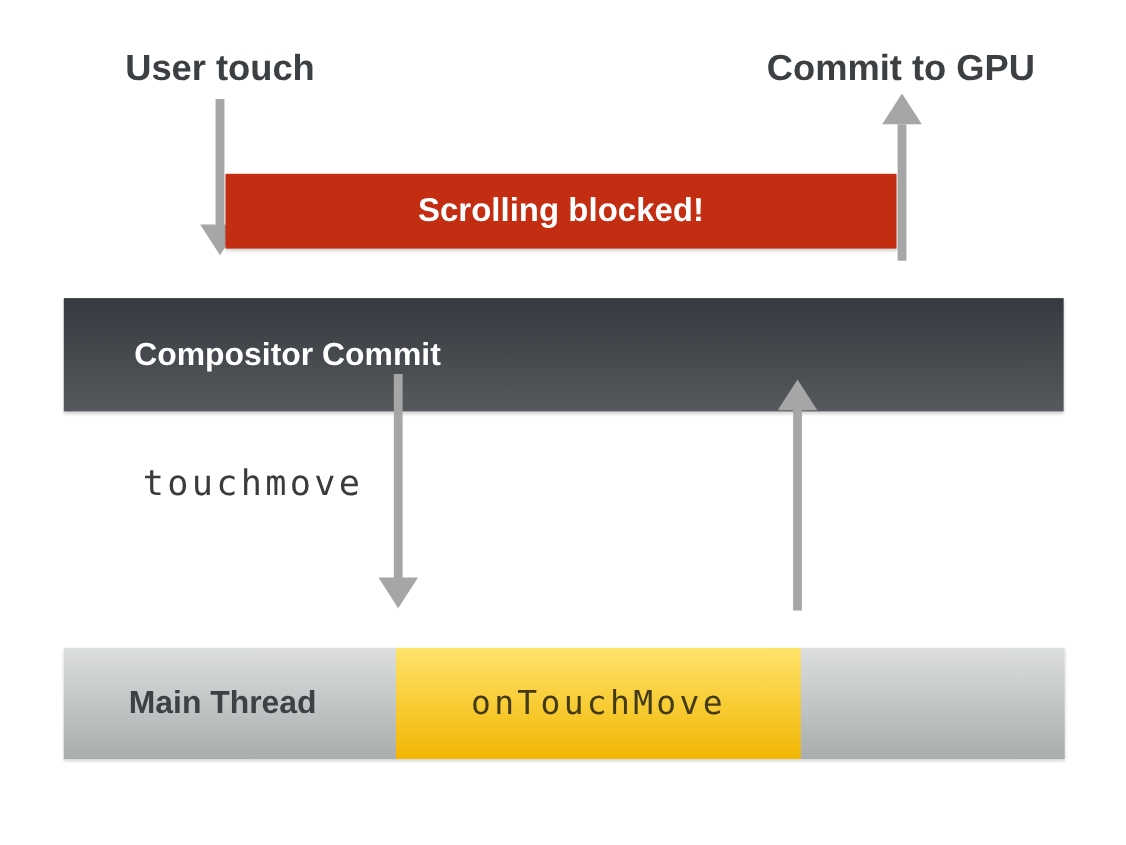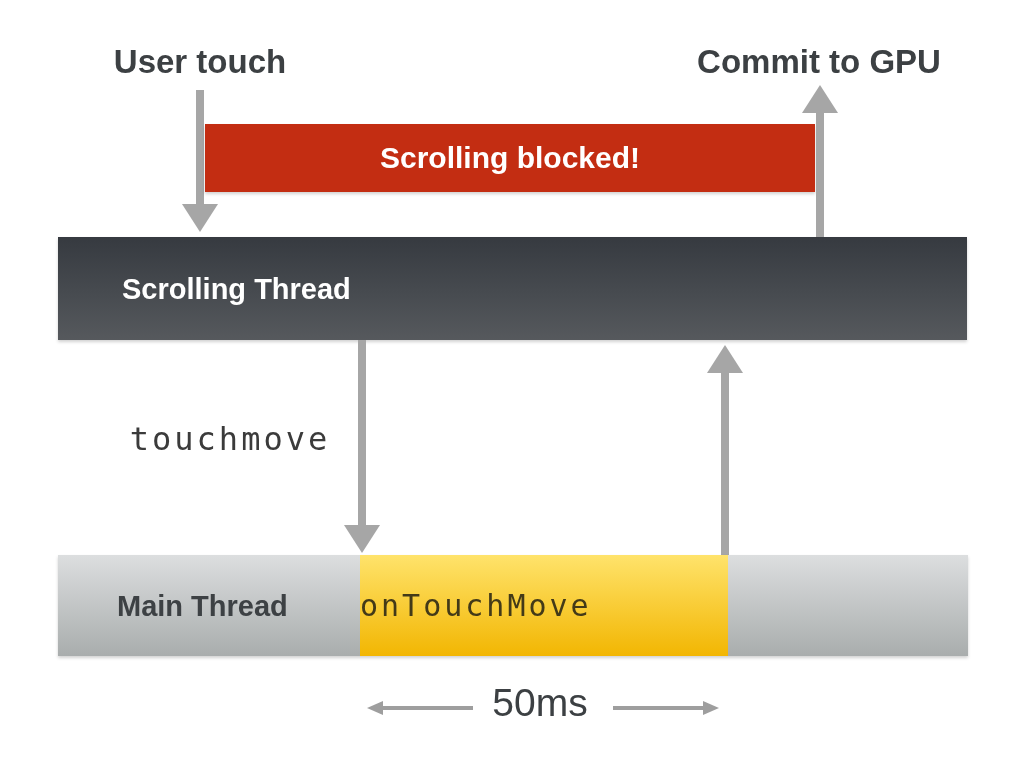--- a/index.html
+++ b/index.html
@@ -37,21 +37,21 @@
 
   #arrow-touchmove{left:343px;top:340px;width:38px;height:213px;}
   #arrow-touchmove .shaft{top:0;height:187px;}
   #arrow-touchmove .head{top:185px;}
 
   #arrow-raster{left:706px;top:345px;width:38px;height:210px;}
   #arrow-raster .shaft{top:26px;height:184px;}
   #arrow-raster .head{top:0;}
 
   
-  .bar{position:absolute;box-shadow:0 2px 3px rgba(0,0,0,0.18);}
+  .bar{position:absolute;box-shadow:0 2px 3px rgba(0,0,0,0.18);margin-top:34px;}
   .bar-label{
     font-weight:bold;font-size:29px;line-height:1;
     position:absolute;top:50%;transform:translateY(-50%);
   }
   #blocked-bar{
     left:205px;top:124px;width:610px;height:68px;
     background:var(--blocked-red,#c32d12);
     display:flex;align-items:center;justify-content:center;z-index:4;
   }
   #blocked-bar .bar-label{
@@ -63,21 +63,21 @@
   }
   #compositor-bar .bar-label{left:64px;color:#ffffff;}
   #main-bar{
     left:58px;top:555px;width:910px;height:101px;
     background:linear-gradient(180deg,var(--main-top,#dcdedf) 0%,var(--main-bottom,#a9adad) 100%);
   }
   #main-bar .bar-label{left:59px;color:#3d4144;text-align:right;}
   #ontouchmove-seg{
     position:absolute;left:302px;top:0;width:368px;height:101px;
     background:linear-gradient(180deg,var(--handler-top,#ffe36b) 0%,var(--handler-bottom,#f2b602) 100%);
-    display:flex;align-items:center;
+    display:flex;align-items:center;justify-content:center;
   }
   .mono{
     font-family:"DejaVu Sans Mono","Liberation Mono",monospace;
   }
   #touchmove-label{
     position:absolute;left:60px;top:418px;width:340px;height:42px;
     font-size:32px;letter-spacing:3px;color:#3b3b3b;
     display:flex;align-items:center;justify-content:center;
   }
   #ontouchmove-seg .seg-label{
@@ -122,21 +122,21 @@
   <div class="varrow" id="arrow-commit">
     <div class="shaft"></div>
     <div class="head up"></div>
   </div>
 
   <div class="bar" id="blocked-bar">
     <span class="bar-label">Scrolling blocked!</span>
   </div>
 
   <div class="bar" id="compositor-bar">
-    <span class="bar-label">Scrolling Thread</span>
+    <span class="bar-label">Compositor Commit</span>
   </div>
 
   <div class="varrow" id="arrow-touchmove">
     <div class="shaft"></div>
     <div class="head down"></div>
   </div>
 
   <div class="mono" id="touchmove-label">touchmove</div>
 
   <div class="varrow" id="arrow-raster">
@@ -144,25 +144,14 @@
     <div class="head up"></div>
   </div>
 
   <div class="bar" id="main-bar">
     <span class="bar-label">Main Thread</span>
     <div id="ontouchmove-seg">
       <span class="seg-label mono">onTouchMove</span>
     </div>
   </div>
 
-  <div id="duration">
-    <div class="harrow" id="duration-arrow-left">
-      <div class="shaft"></div>
-      <div class="head"></div>
-    </div>
-    <div id="duration-label">50ms</div>
-    <div class="harrow" id="duration-arrow-right">
-      <div class="shaft"></div>
-      <div class="head"></div>
-    </div>
-  </div>
 
 </div>
 
 </body></html>

